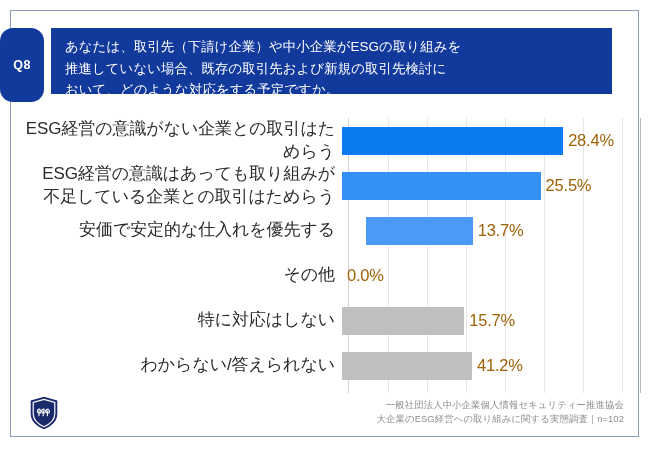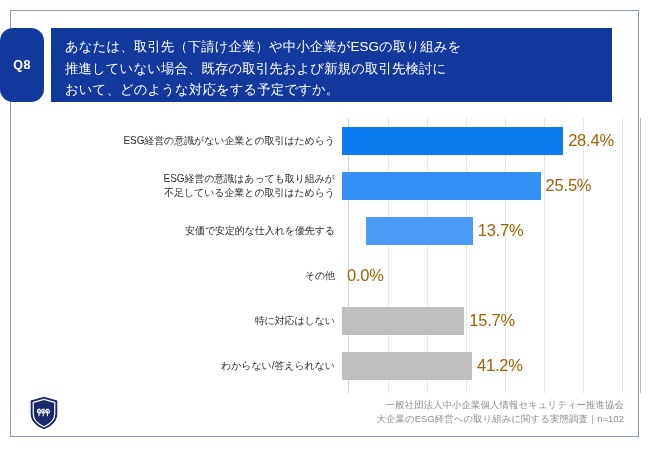--- a/index.html
+++ b/index.html
@@ -46,21 +46,21 @@
     font-weight: bold;
     display: flex;
     align-items: center;
     justify-content: center;
     letter-spacing: .3px;
     border-radius: 13px;
   }
   #q-text {
     position: absolute;
     left: 51px; top: 0;
-    width: 561px; height: 74px;
+    width: 561px; height: 66px;
     background: #12399c;
     color: #ffffff;
     box-sizing: border-box;
     padding: 8px 14px 0 14px;
     font-size: 13.4px;
     line-height: 1.62;
     letter-spacing: .1px;
     white-space: pre-line;
   }
 
@@ -97,21 +97,21 @@
     height: 45px;
     display: flex;
     align-items: center;
   }
   .cat-label {
     width: 330px;
     flex: 0 0 330px;
     text-align: right;
     padding-right: 7px;
     box-sizing: border-box;
-    font-size: 10px;
+    font-size: 17px;
     line-height: 1.32;
     color: #2b2b2b;
     white-space: pre-line;
     letter-spacing: -0.1px;
   }
   .bar-wrap {
     position: relative;
     flex: 1 1 auto;
     height: 45px;
     display: flex;

